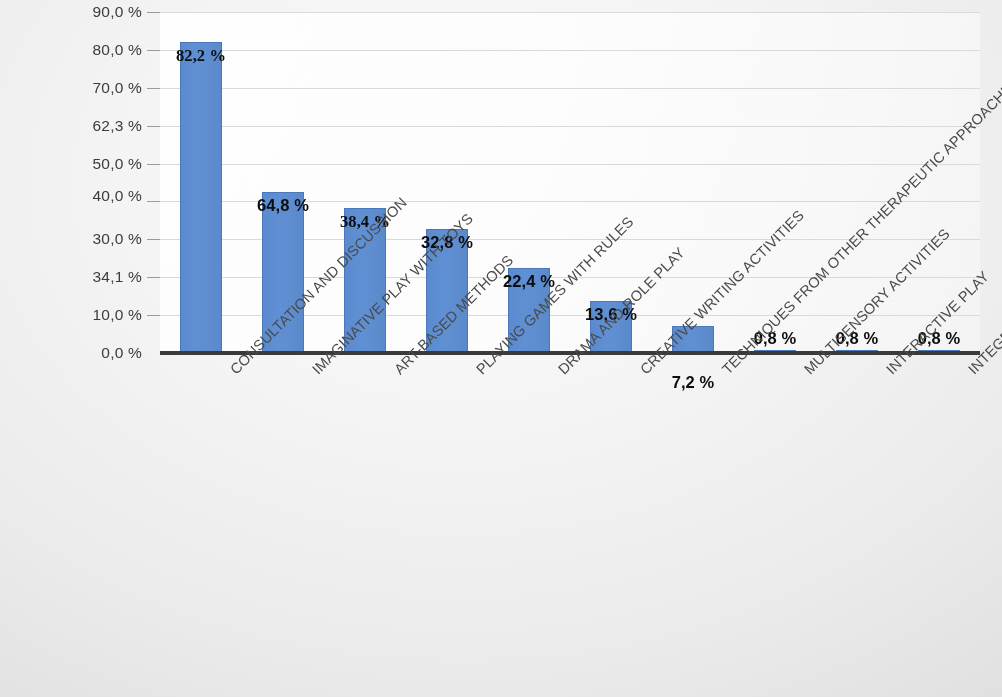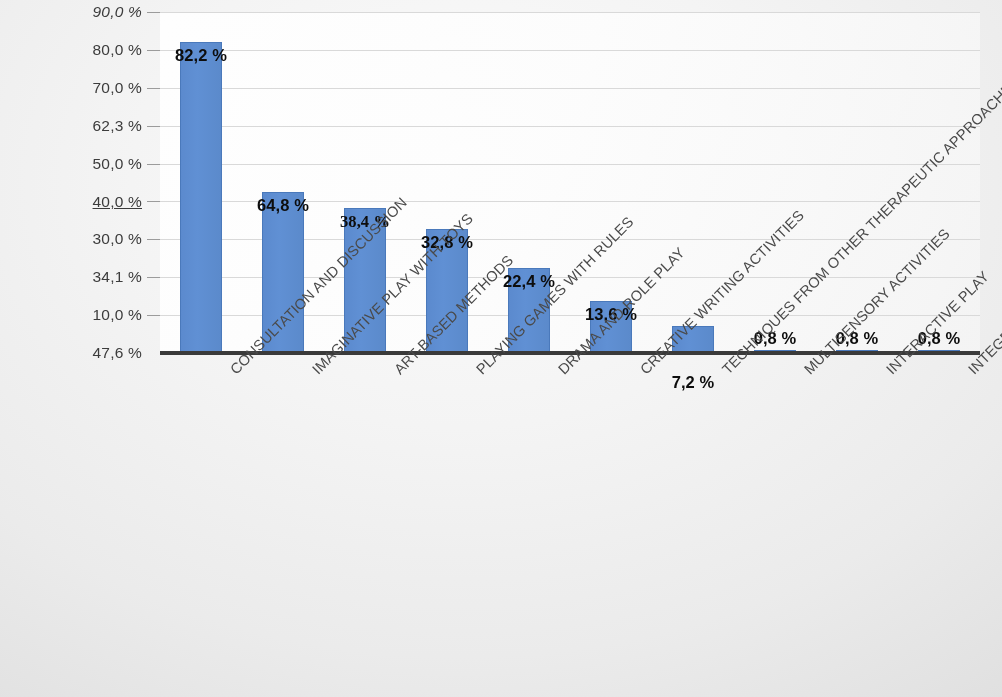--- a/index.html
+++ b/index.html
@@ -142,45 +142,45 @@
         <div class="bar" title="DRAMA AND ROLE PLAY: 22,4 %" style="left: 348px; width: 42px; height: 84.8711px;"></div>
         <div class="bar" title="CREATIVE WRITING ACTIVITIES: 13,6 %" style="left: 430px; width: 42px; height: 51.5289px;"></div>
         <div class="bar" title="TECHNIQUES FROM OTHER THERAPEUTIC APPROACHES: 7,2 %" style="left: 512px; width: 42px; height: 27.28px;"></div>
         <div class="bar bar-sliver" title="MULTISENSORY ACTIVITIES: 0,8 %" style="left: 594px; width: 42px; height: 3.03111px;"></div>
         <div class="bar bar-sliver" title="INTERACTIVE PLAY: 0,8 %" style="left: 676px; width: 42px; height: 3.03111px;"></div>
         <div class="bar bar-sliver" title="INTEGRATIVE METHODS: 0,8 %" style="left: 758px; width: 42px; height: 3.03111px;"></div>
       </div>
   </div>
 
   <div id="y-axis-labels">
-      <div class="y-tick-label" style="top: 353px;">47,6 %</div>
+      <div class="y-tick-label" style="top: 353px;">0,0 %</div>
       <div class="y-tick-label" style="top: 315.111px;">10,0 %</div>
       <div class="y-tick-mark" style="top: 315.111px;"></div>
       <div class="y-tick-label" style="top: 277.222px;">34,1 %</div>
       <div class="y-tick-mark" style="top: 277.222px;"></div>
       <div class="y-tick-label" style="top: 239.333px;">30,0 %</div>
       <div class="y-tick-mark" style="top: 239.333px;"></div>
-      <div class="y-tick-label" style="top: 202px; text-decoration: underline;">40,0 %</div>
+      <div class="y-tick-label" style="top: 196px;">40,0 %</div>
       <div class="y-tick-mark" style="top: 201.444px;"></div>
       <div class="y-tick-label" style="top: 163.556px;">50,0 %</div>
       <div class="y-tick-mark" style="top: 163.556px;"></div>
       <div class="y-tick-label" style="top: 125.667px;">62,3 %</div>
       <div class="y-tick-mark" style="top: 125.667px;"></div>
       <div class="y-tick-label" style="top: 87.7778px; margin-left: 38px;">70,0 %</div>
       <div class="y-tick-mark" style="top: 87.7778px;"></div>
       <div class="y-tick-label" style="top: 49.8889px;">80,0 %</div>
       <div class="y-tick-mark" style="top: 49.8889px;"></div>
-      <div class="y-tick-label" style="top: 12px; font-style: italic;">90,0 %</div>
+      <div class="y-tick-label" style="top: 12px;">90,0 %</div>
       <div class="y-tick-mark" style="top: 12px;"></div>
     </div>
 
   <div id="axis-line"></div>
 
   <div id="data-labels-layer">
-      <div class="data-label" style="left: 201px; top: 45.5533px;">82,2 %</div>
+      <div class="data-label" style="left: 201px; top: 45.5533px; font-family: Liberation Serif, serif;">82,2 %</div>
       <div class="data-label" style="left: 283px; top: 196.351px;">64,8 %</div>
       <div class="data-label" style="left: 365px; top: 211.507px; font-family: Liberation Serif, serif;">38,4 %</div>
       <div class="data-label" style="left: 447px; top: 232.724px;">32,8 %</div>
       <div class="data-label" style="left: 529px; top: 272.129px;">22,4 %</div>
       <div class="data-label" style="left: 611px; top: 305.471px;">13,6 %</div>
       <div class="data-label" style="left: 693px; top: 329px; margin-top: 44px;">7,2 %</div>
       <div class="data-label" style="left: 775px; top: 329px;">0,8 %</div>
       <div class="data-label" style="left: 857px; top: 329px;">0,8 %</div>
       <div class="data-label" style="left: 939px; top: 329px;">0,8 %</div>
     </div>

